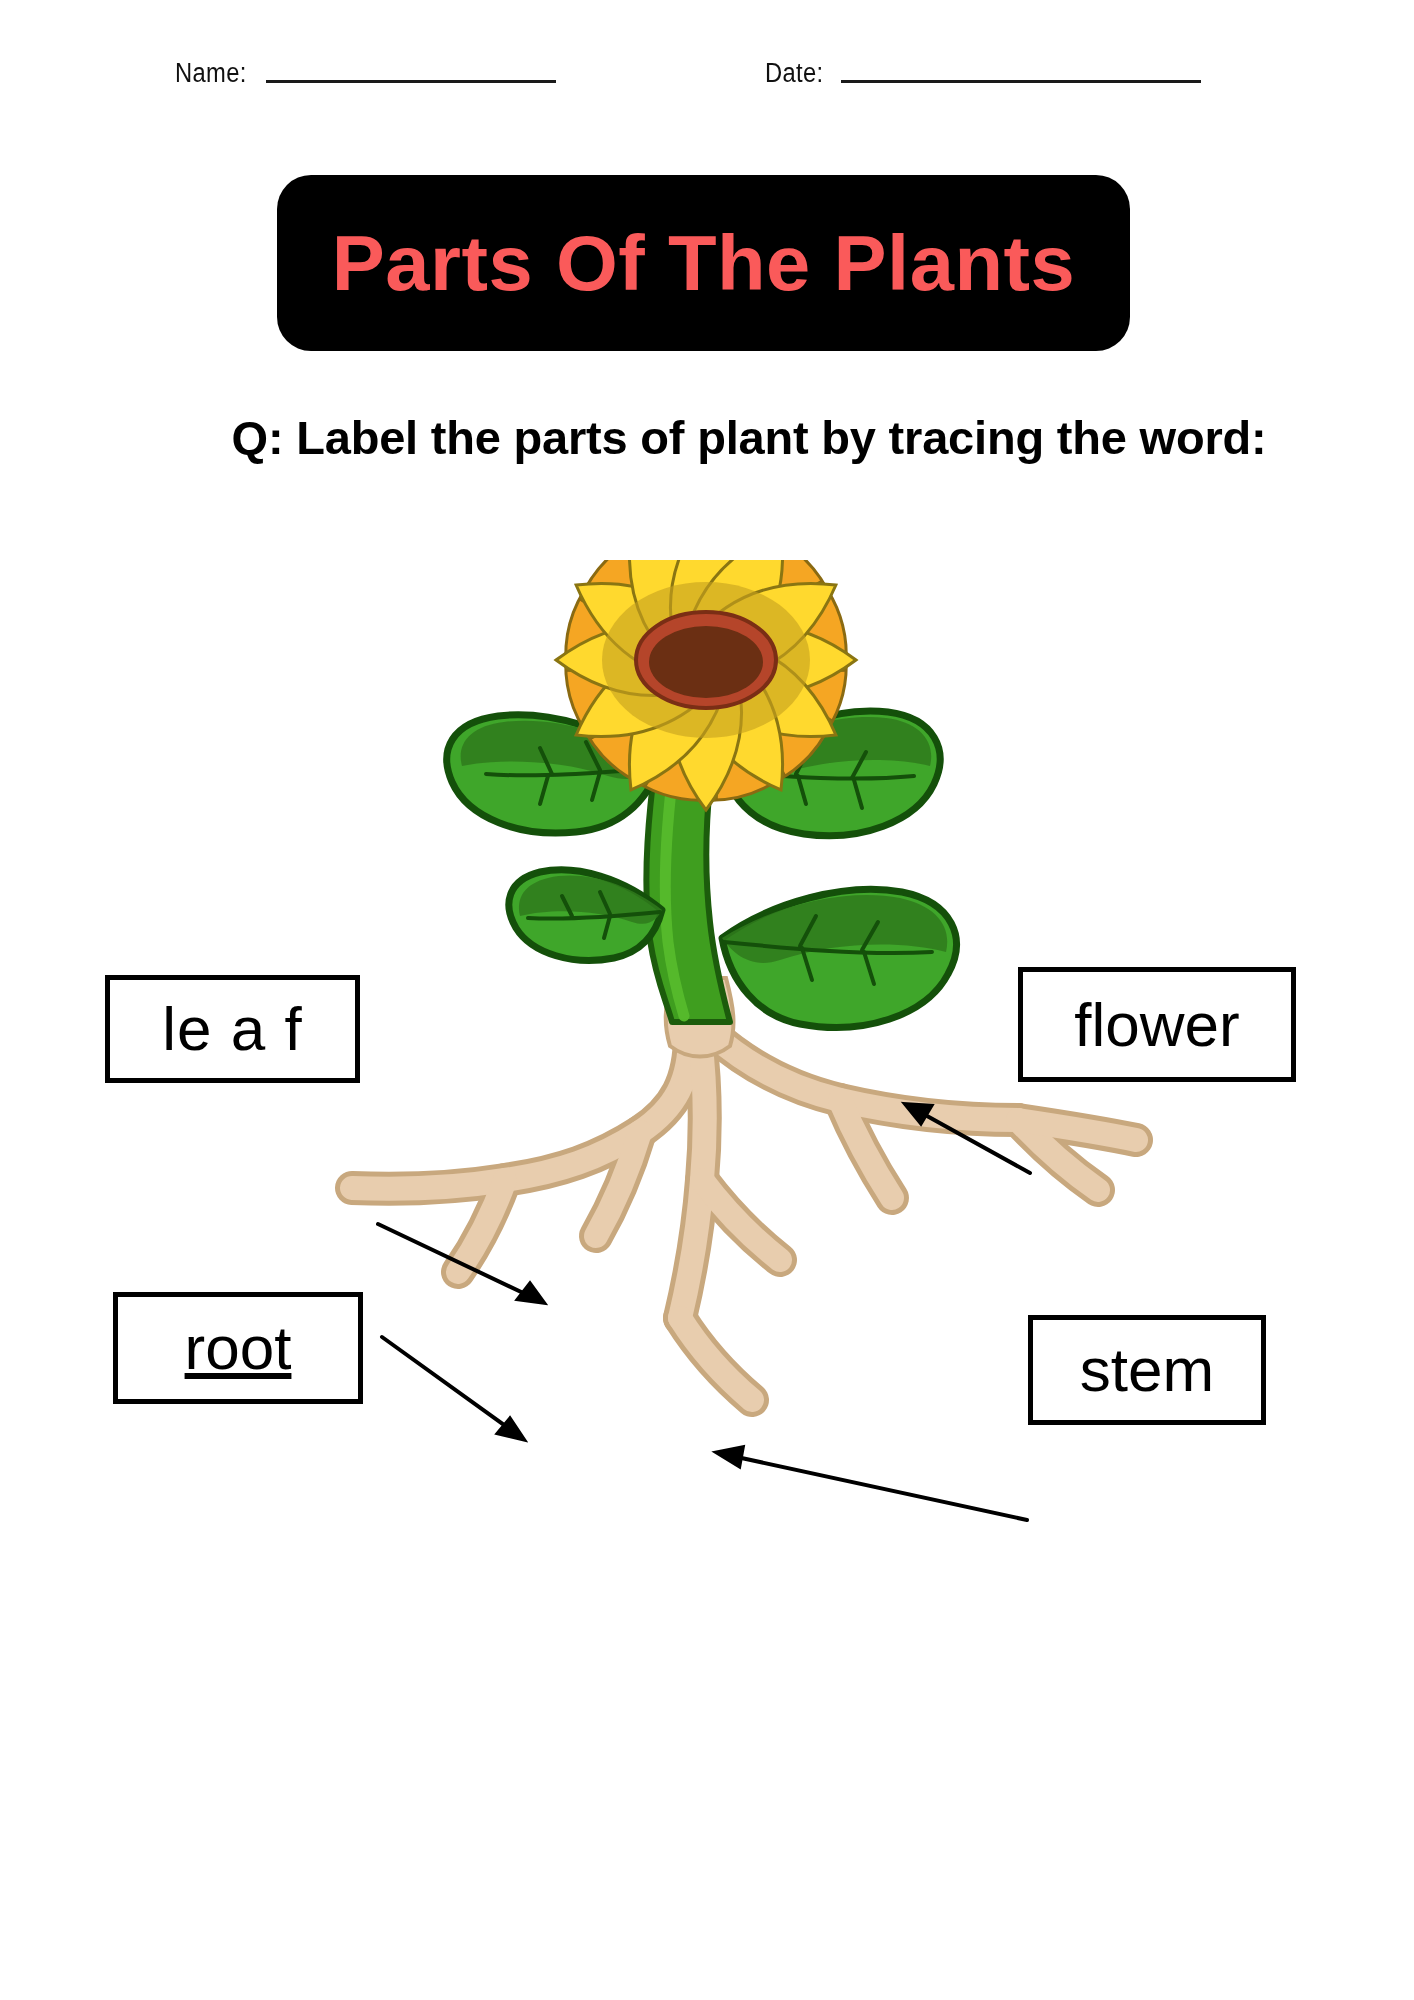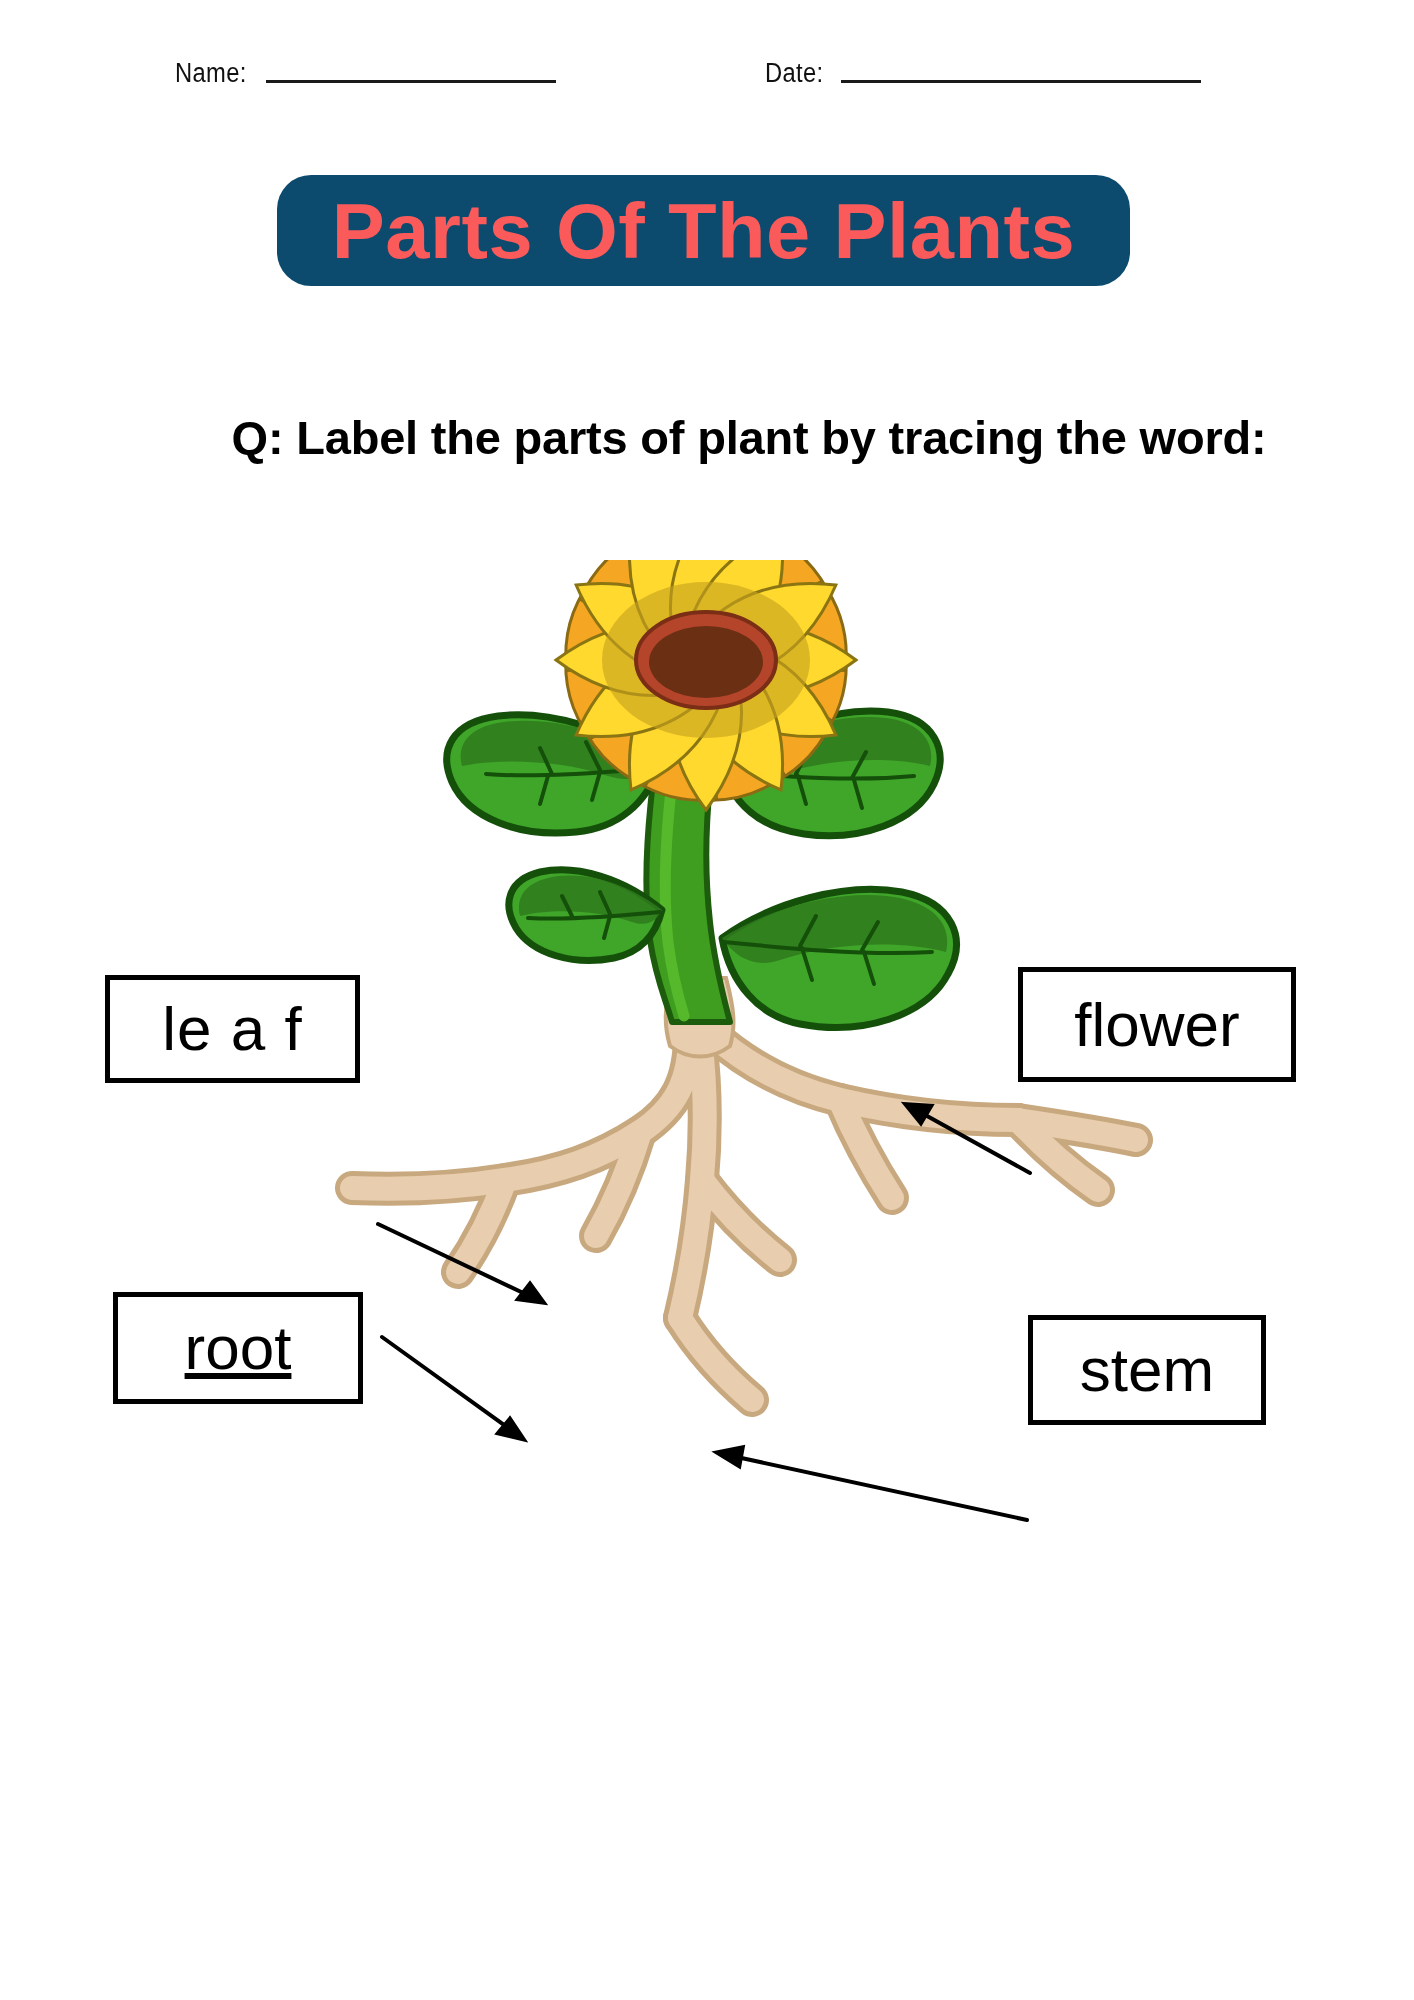--- a/index.html
+++ b/index.html
@@ -41,26 +41,27 @@
   #name-field .hdr-rule { width: 290px; margin-bottom: 4px; }
   #date-field { left: 765px; top: 60px; }
   #date-field .hdr-rule { width: 360px; margin-bottom: 4px; }
 
   
   #title-banner {
     position: absolute;
     left: 277px;
     top: 175px;
     width: 853px;
-    height: 111px;
-    background: #0c4a6e;
+    height: 176px;
+    background: #000000;
     border-radius: 34px;
     display: flex;
     align-items: center;
     justify-content: center;
+    text-decoration: underline;
   }
   #page-title {
     font-family: "Liberation Sans Narrow", "Liberation Sans", sans-serif;
     font-size: 78px;
     font-weight: bold;
     color: #fa5a5a;
     letter-spacing: .5px;
     white-space: nowrap;
     line-height: 1;
     transform: scaleX(1.02);

